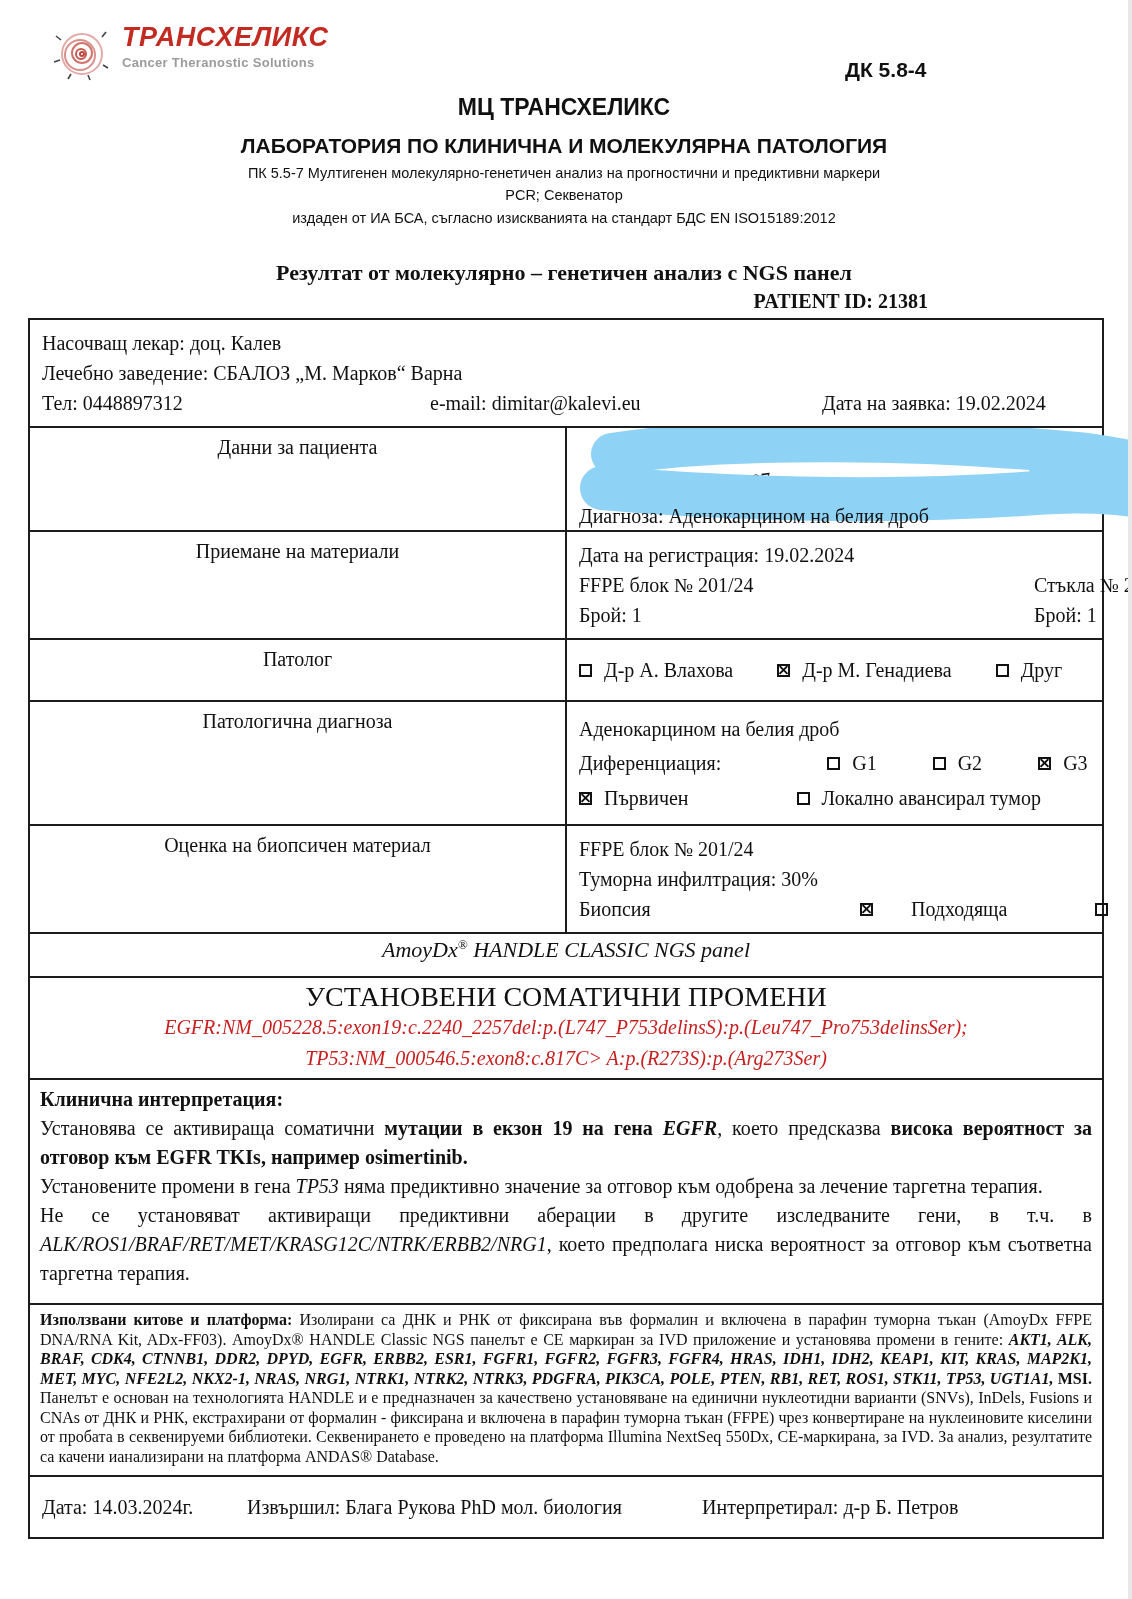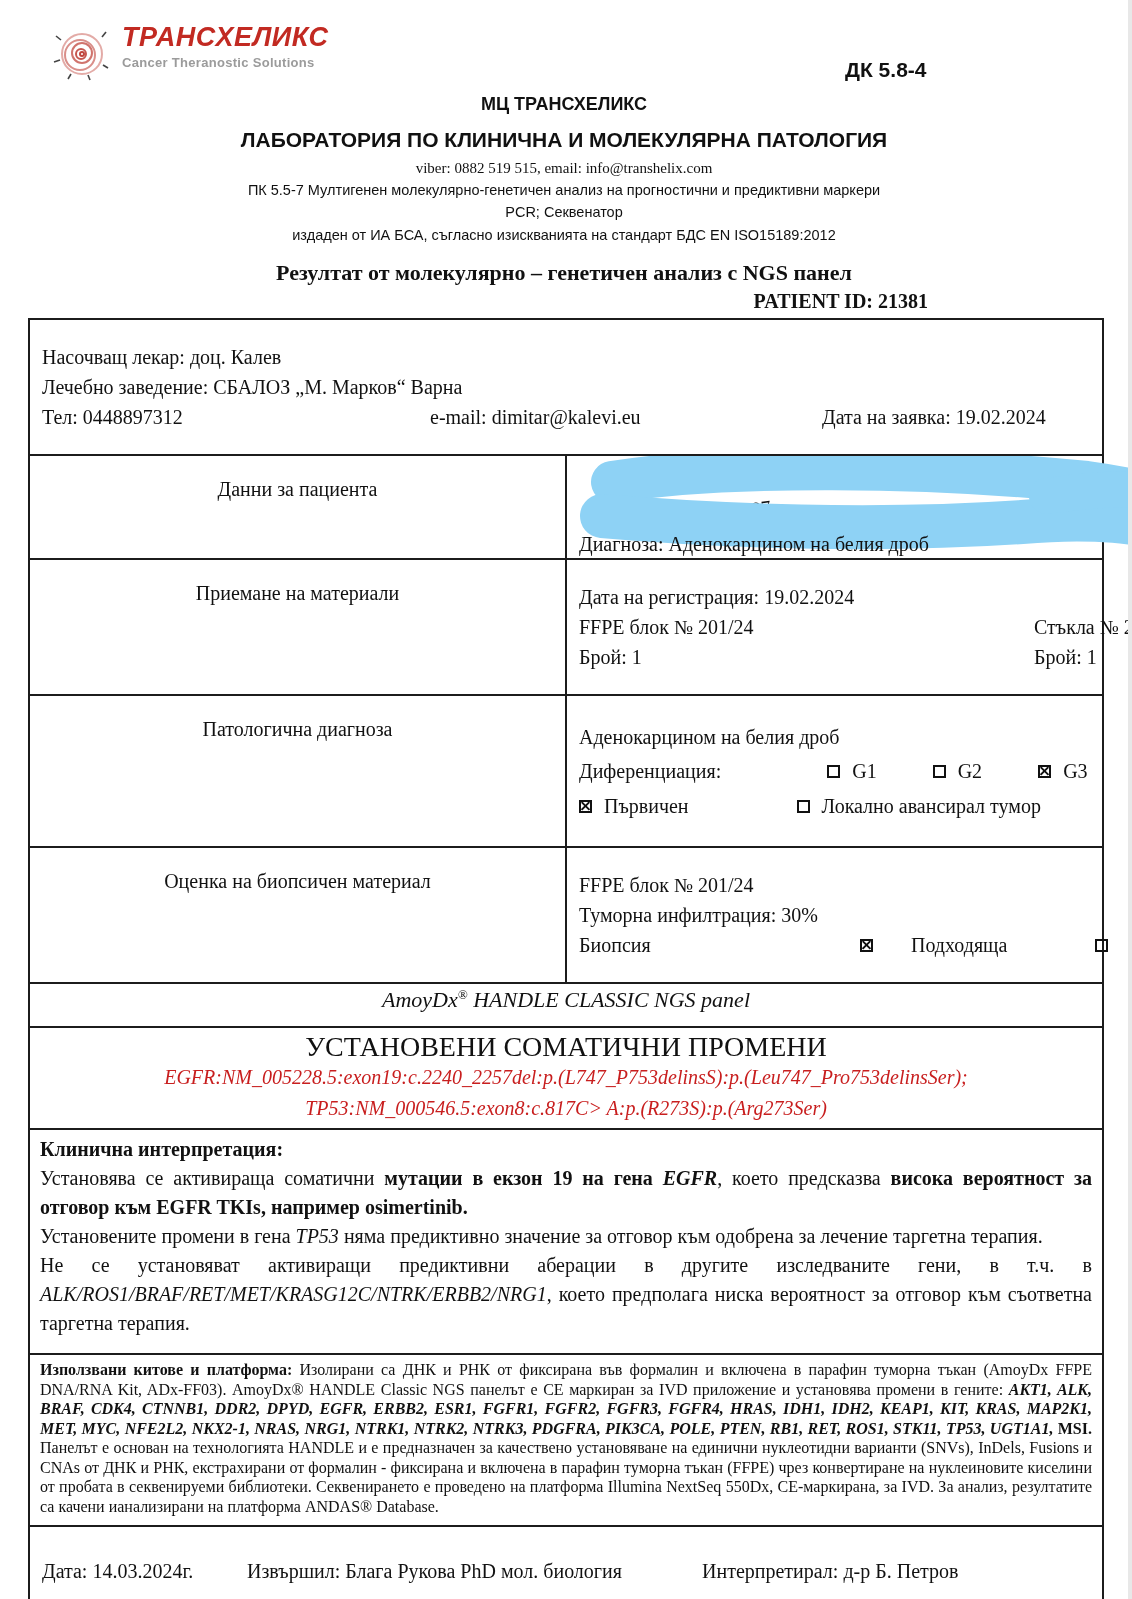--- a/index.html
+++ b/index.html
@@ -8,31 +8,31 @@
   
   .logo{position:absolute;left:52px;top:24px;display:flex;align-items:flex-start;gap:8px;}
   .logo-text{display:flex;flex-direction:column;}
   .logo-brand{font-family:"Liberation Sans",sans-serif;font-weight:bold;font-style:italic;
               font-size:27px;color:#c22a22;letter-spacing:.5px;line-height:1;}
   .logo-tag{font-family:"Liberation Sans",sans-serif;font-weight:bold;font-size:13px;
             color:#9b9b9b;margin-top:4px;letter-spacing:.3px;}
   .doc-code{position:absolute;left:845px;top:58px;font-family:"Liberation Sans",sans-serif;
             font-weight:bold;font-size:21px;}
   .hdr{position:absolute;left:0;top:94px;width:100%;text-align:center;line-height:1.2;}
-  .hdr .org{font-family:"Liberation Sans",sans-serif;font-weight:bold;font-size:18px;margin-bottom:6px;}
+  .hdr .org{font-family:"Liberation Sans",sans-serif;font-weight:bold;font-size:23px;margin-bottom:6px;}
   .hdr .lab{font-family:"Liberation Sans",sans-serif;font-weight:bold;font-size:21px;margin-bottom:7px;margin-top:11px;}
   .hdr .addr,.hdr .contact{font-size:15px;margin-bottom:5px;}
   .hdr .sans{font-family:"Liberation Sans",sans-serif;font-size:14.5px;margin-bottom:5px;}
   .title{position:absolute;left:0;top:260px;width:100%;text-align:center;
          font-weight:bold;font-size:22px;}
   .pid{position:absolute;right:200px;top:290px;font-weight:bold;font-size:20px;}
   
   table.main{position:absolute;left:28px;top:318px;width:1076px;border-collapse:collapse;
              table-layout:fixed;font-size:20px;}
-  table.main td{border:2px solid #1c1c1c;vertical-align:top;padding:22px 12px;}
+  table.main td{border:2px solid #1c1c1c;vertical-align:top;padding:8px 12px;}
   td.lbl{width:207px;text-align:center;vertical-align:middle;padding:4px 8px;}
   .line{line-height:30px;white-space:nowrap;}
   
   .ref-grid{display:grid;grid-template-columns:388px 1fr 268px;line-height:30px;white-space:nowrap;}
   
   .pat-cell{position:relative;height:102px;padding:0 !important;}
   .pat-frag{position:absolute;left:135px;top:44px;font-size:20px;transform:rotate(-7deg);z-index:1;}
   .pat-box{position:absolute;left:488px;top:30px;z-index:1;}
   .pat-scribble{position:absolute;left:0;top:0;z-index:2;}
   .pat-diag{position:absolute;left:12px;bottom:2px;z-index:3;white-space:nowrap;}
@@ -93,21 +93,20 @@
       <span class="logo-brand">ТРАНСХЕЛИКС</span>
       <span class="logo-tag">Cancer Theranostic Solutions</span>
     </div>
   </div>
 
   <div class="doc-code">ДК 5.8-4</div>
 
   <div class="hdr">
     <div class="org">МЦ ТРАНСХЕЛИКС</div>
     <div class="lab">ЛАБОРАТОРИЯ ПО КЛИНИЧНА И МОЛЕКУЛЯРНА ПАТОЛОГИЯ</div>
-    <div class="contact">viber: 0882 519 515, email:   info@transhelix.com</div>
     <div class="sans">ПК 5.5-7 Мултигенен молекулярно-генетичен анализ на прогностични и предиктивни маркери</div>
     <div class="sans">PCR; Секвенатор</div>
     <div class="sans">издаден от ИА БСА, съгласно изискванията на стандарт БДС EN ISO15189:2012</div>
   </div>
 
   <div class="title">Резултат от молекулярно – генетичен анализ с NGS панел</div>
   <div class="pid">PATIENT ID: 21381</div>
 
   <table class="main">
 
@@ -147,20 +146,39 @@
         <div class="line">Дата на регистрация: 19.02.2024</div>
         <div class="mat-grid">
           <span class="line">FFPE блок № 201/24</span>
           <span class="line">Стъкла № 201/24</span>
           <span class="line">Брой: 1</span>
           <span class="line">Брой: 1</span>
         </div>
       </td>
     </tr>
 
+    <tr>
+      <td class="lbl">Патолог</td>
+      <td style="height:44px;vertical-align:middle;">
+        <div class="cbrow gap-md">
+              <span class="cb-item">
+                <span class="cbx"></span>
+                <span>Д-р А. Влахова</span>
+              </span>
+              <span class="cb-item">
+                <span class="cbx checked"></span>
+                <span>Д-р М. Генадиева</span>
+              </span>
+              <span class="cb-item">
+                <span class="cbx"></span>
+                <span>Друг</span>
+              </span>
+            </div>
+      </td>
+    </tr>
 
     <tr>
       <td class="lbl">Патологична диагноза</td>
       <td style="height:106px;">
         <div class="line" style="margin-top:4px;">Аденокарцином на белия дроб</div>
         <div class="cbrow gap-lg" style="margin-top:4px;">
           <span class="diff-label">Диференциация:</span>
           <span class="cbrow gap-lg" style="display:inline-flex;">
                 <span class="cb-item">
                   <span class="cbx"></span>

